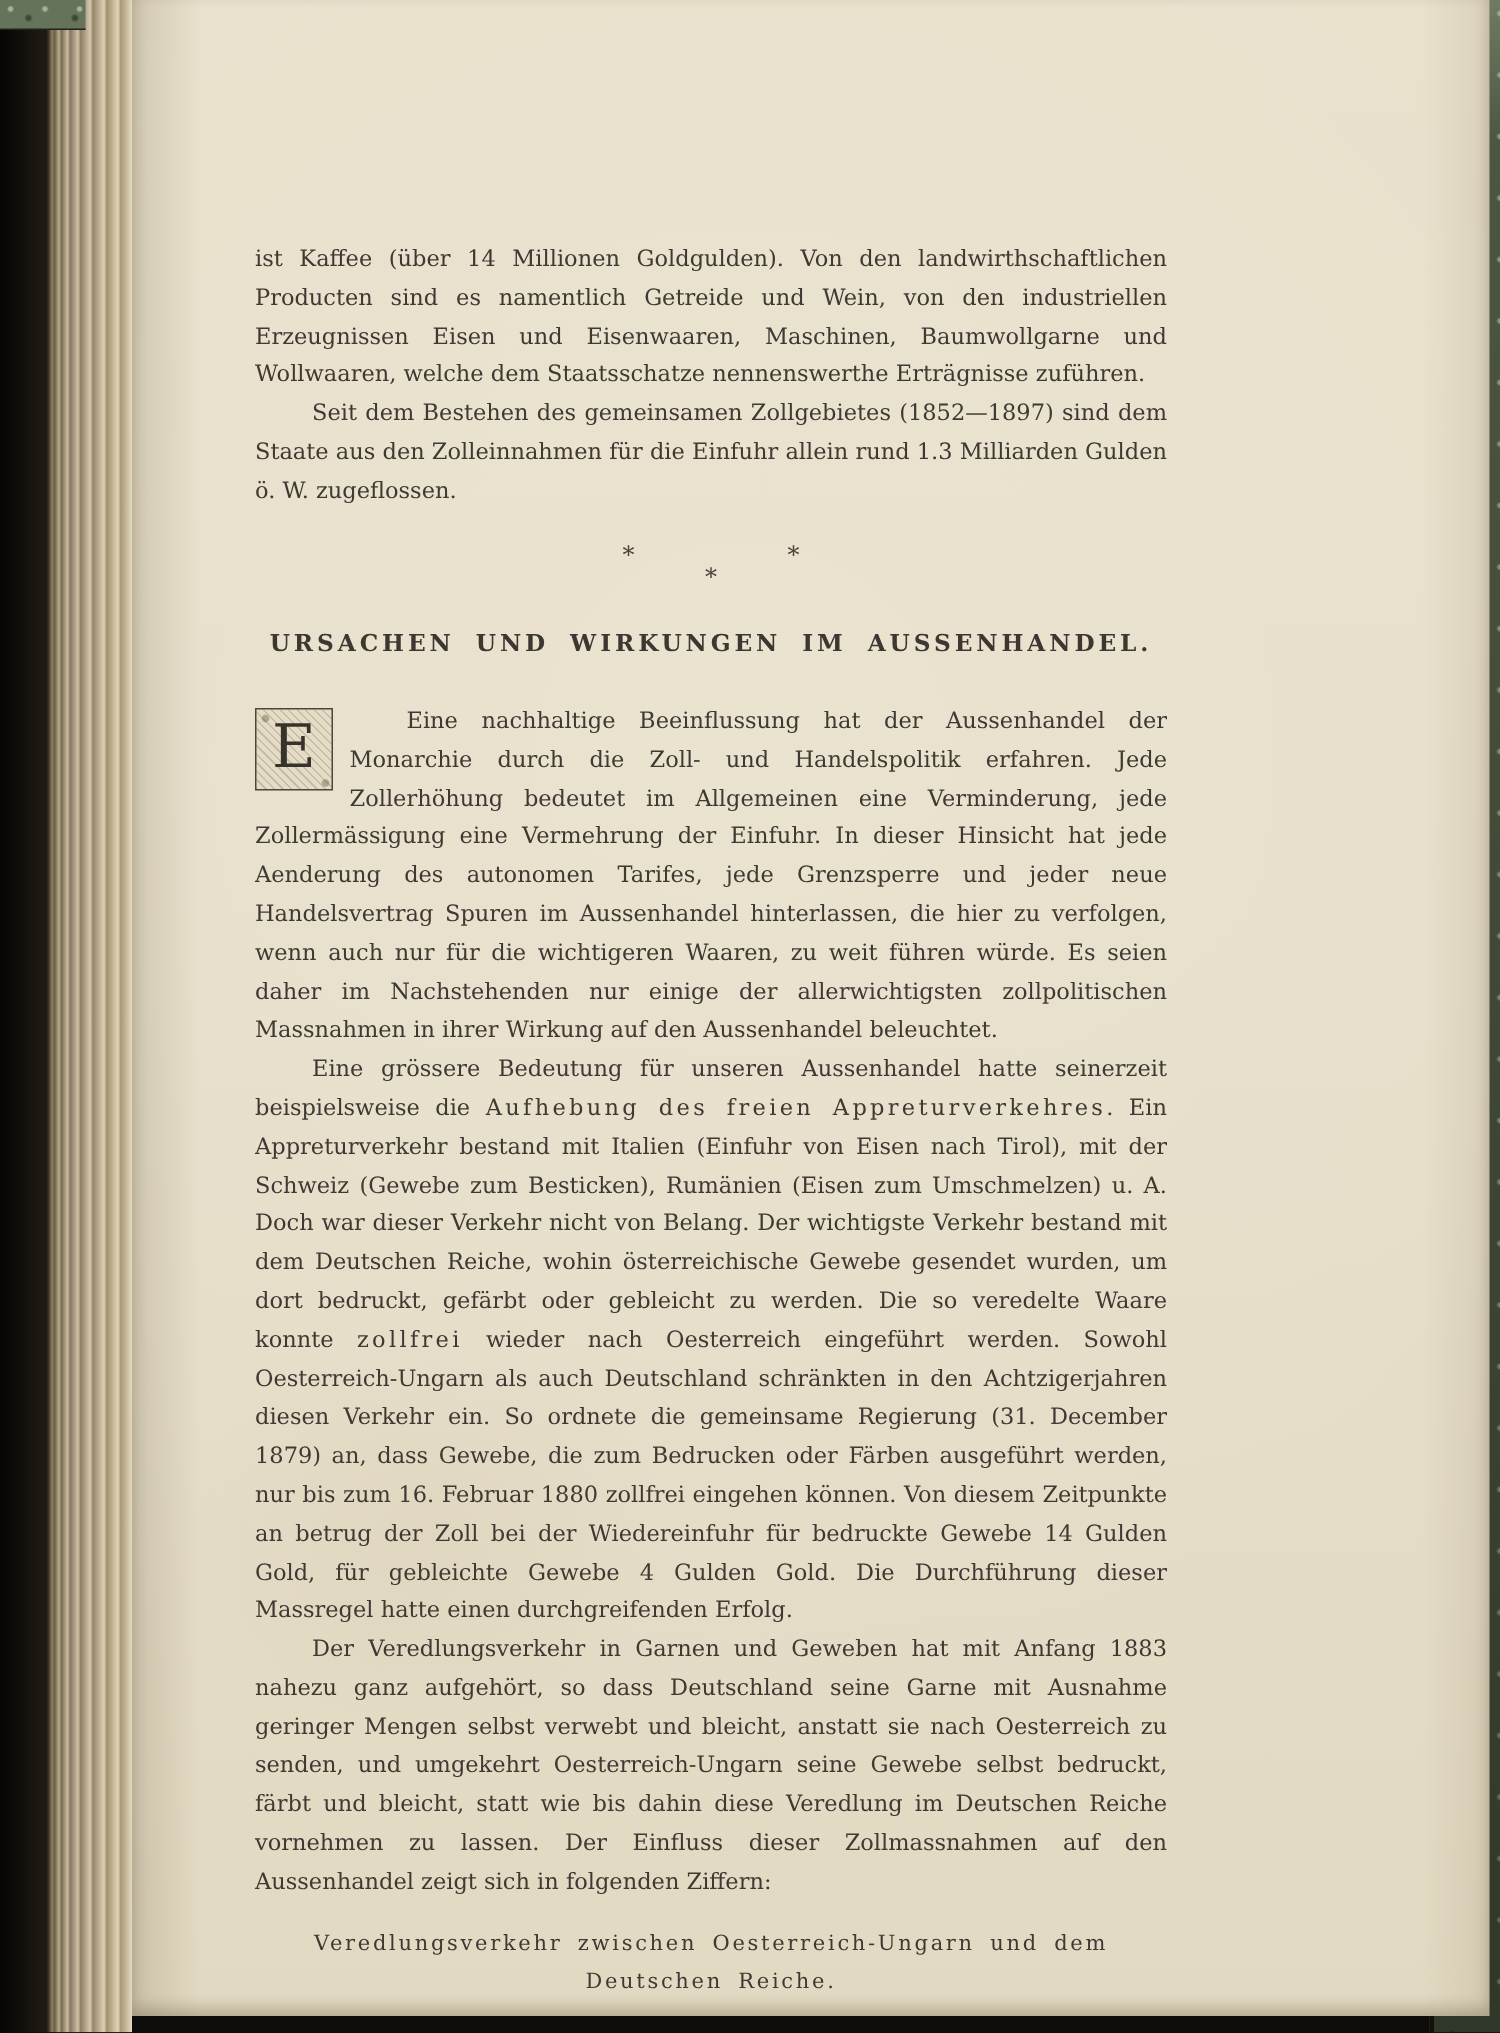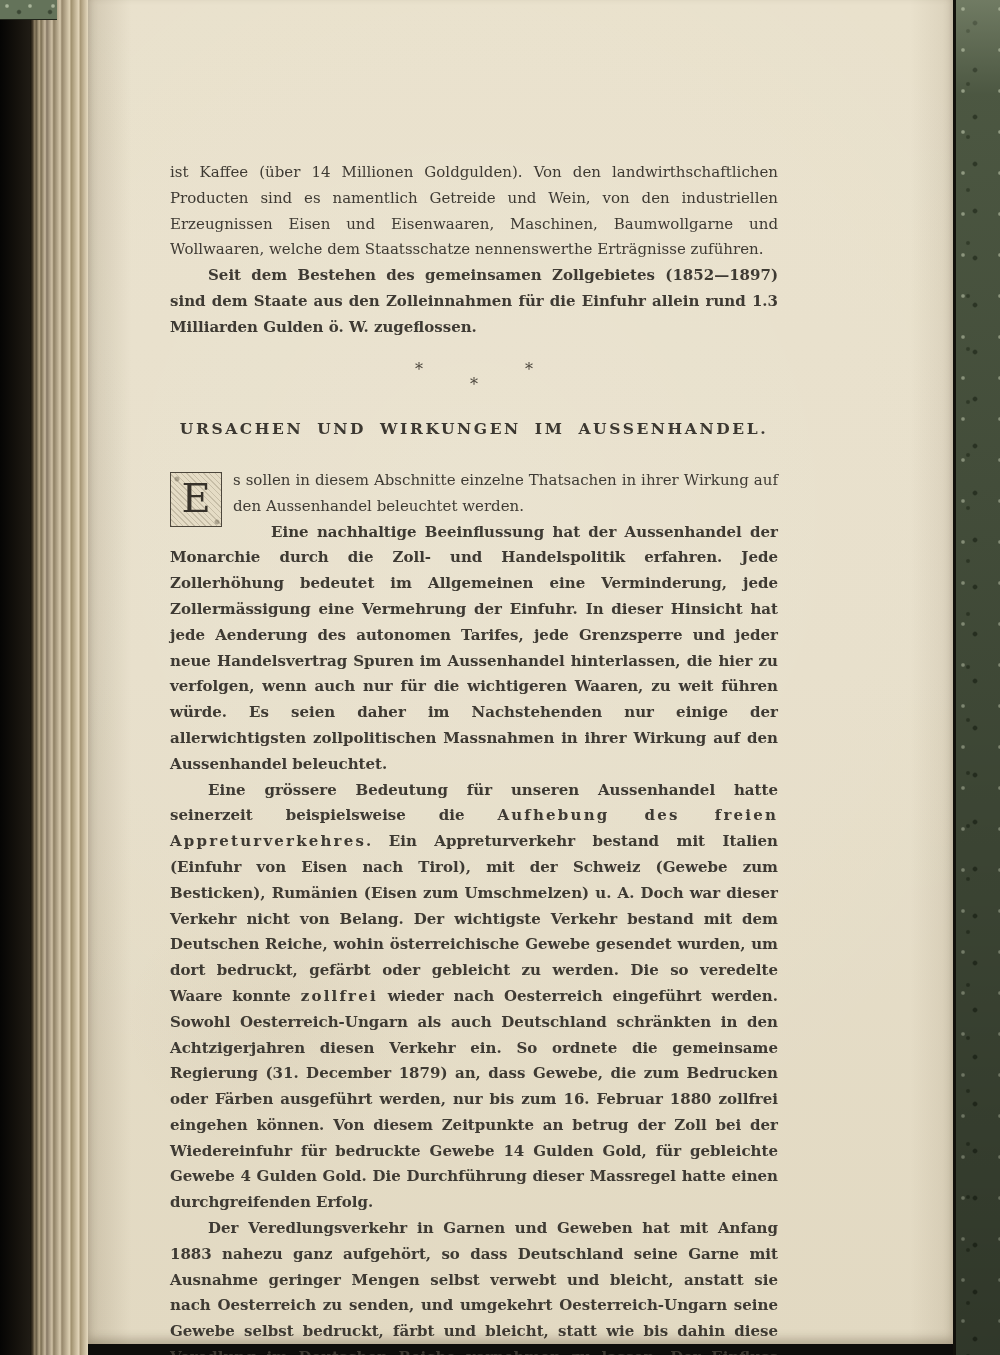--- a/index.html
+++ b/index.html
@@ -48,27 +48,28 @@
   }
   
   .page{
     position:absolute;left:88px;top:0;width:865px;height:1344px;
     background:
       radial-gradient(120% 85% at 45% 38%, rgba(255,255,255,0.10), rgba(0,0,0,0) 62%),
       radial-gradient(18% 10% at 22% 76%, rgba(130,100,50,0.05), rgba(0,0,0,0) 100%),
       linear-gradient(90deg, rgba(85,65,35,0.16), rgba(0,0,0,0) 5%, rgba(0,0,0,0) 95%, rgba(85,65,35,0.10)),
       linear-gradient(180deg,#e9e1cc,#e7dfca 50%,#e2d9c2);
     box-shadow:inset 0 -5px 10px rgba(60,45,25,0.28);
+    padding-left:40px;
   }
   .content{
     position:absolute;left:82px;top:160px;width:608px;
     color:#3e3a33;font-size:15px;line-height:25.8px;
   }
   .para{margin:0;text-align:justify;}
-  .para.indent{text-indent:38px;font-weight:bold;}
+  .para.indent{text-indent:38px;}
   .para.noindent{text-indent:0;}
   .para.dropcap-para{text-indent:0;}
   .sperr{letter-spacing:2.2px;}
   .dropcap{
     float:left;width:52px;height:55px;margin:4px 11px 0 0;
     border:1px solid #4c463b;box-sizing:border-box;
     background:
       radial-gradient(circle at 6px 6px, rgba(70,62,46,0.35) 0 2px, rgba(0,0,0,0) 3px),
       radial-gradient(circle at 46px 49px, rgba(70,62,46,0.35) 0 2px, rgba(0,0,0,0) 3px),
       repeating-linear-gradient(45deg, rgba(92,82,60,0.22) 0 1px, rgba(0,0,0,0) 1px 4px),
@@ -110,21 +111,21 @@
           <span>*</span>
         </div>
         <div class="row2">
           <span>*</span>
         </div>
       </div>
 
       <h1 class="heading">URSACHEN UND WIRKUNGEN IM AUSSENHANDEL.</h1>
 
       <div>
-          <p class="para dropcap-para"><span class="dropcap">E</span><span>s sollen in diesem Abschnitte einzelne Thatsachen in ihrer Wirkung auf den Aussenhandel beleuchtet werden.</span></p>
+          <p class="para dropcap-para"><span class="dropcap">E</span></p>
           <p class="para indent"><span>Eine nachhaltige Beeinflussung hat der Aussenhandel der Monarchie durch die Zoll- und Handelspolitik erfahren.  Jede Zollerhöhung bedeutet im Allgemeinen eine Verminderung, jede Zollermässigung eine Vermehrung der Einfuhr.  In dieser Hinsicht hat jede Aenderung des autonomen Tarifes, jede Grenzsperre und jeder neue Handelsvertrag Spuren im Aussenhandel hinterlassen, die hier zu verfolgen, wenn auch nur für die wichtigeren Waaren, zu weit führen würde.  Es seien daher im Nachstehenden nur einige der allerwichtigsten zollpolitischen Massnahmen in ihrer Wirkung auf den Aussenhandel beleuchtet.</span></p>
           <p class="para indent"><span>Eine grössere Bedeutung für unseren Aussenhandel hatte seinerzeit beispielsweise die </span><span class="sperr">Aufhebung des freien Appreturverkehres</span><span>.  Ein Appreturverkehr bestand mit Italien (Einfuhr von Eisen nach Tirol), mit der Schweiz (Gewebe zum Besticken), Rumänien (Eisen zum Umschmelzen) u. A.  Doch war dieser Verkehr nicht von Belang.  Der wichtigste Verkehr bestand mit dem Deutschen Reiche, wohin österreichische Gewebe gesendet wurden, um dort bedruckt, gefärbt oder gebleicht zu werden.  Die so veredelte Waare konnte </span><span class="sperr">zollfrei</span><span> wieder nach Oesterreich eingeführt werden.  Sowohl Oesterreich-Ungarn als auch Deutschland schränkten in den Achtzigerjahren diesen Verkehr ein.  So ordnete die gemeinsame Regierung (31. December 1879) an, dass Gewebe, die zum Bedrucken oder Färben ausgeführt werden, nur bis zum 16. Februar 1880 zollfrei eingehen können.  Von diesem Zeitpunkte an betrug der Zoll bei der Wiedereinfuhr für bedruckte Gewebe 14 Gulden Gold, für gebleichte Gewebe 4 Gulden Gold.  Die Durchführung dieser Massregel hatte einen durchgreifenden Erfolg.</span></p>
           <p class="para indent"><span>Der Veredlungsverkehr in Garnen und Geweben hat mit Anfang 1883 nahezu ganz aufgehört, so dass Deutschland seine Garne mit Ausnahme geringer Mengen selbst verwebt und bleicht, anstatt sie nach Oesterreich zu senden, und umgekehrt Oesterreich-Ungarn seine Gewebe selbst bedruckt, färbt und bleicht, statt wie bis dahin diese Veredlung im Deutschen Reiche vornehmen zu lassen.  Der Einfluss dieser Zollmassnahmen auf den Aussenhandel zeigt sich in folgenden Ziffern:</span></p>
         </div>
 
       <div>
         <p class="table-title">Veredlungsverkehr zwischen Oesterreich-Ungarn und dem Deutschen Reiche.</p>
 
       </div>
 

